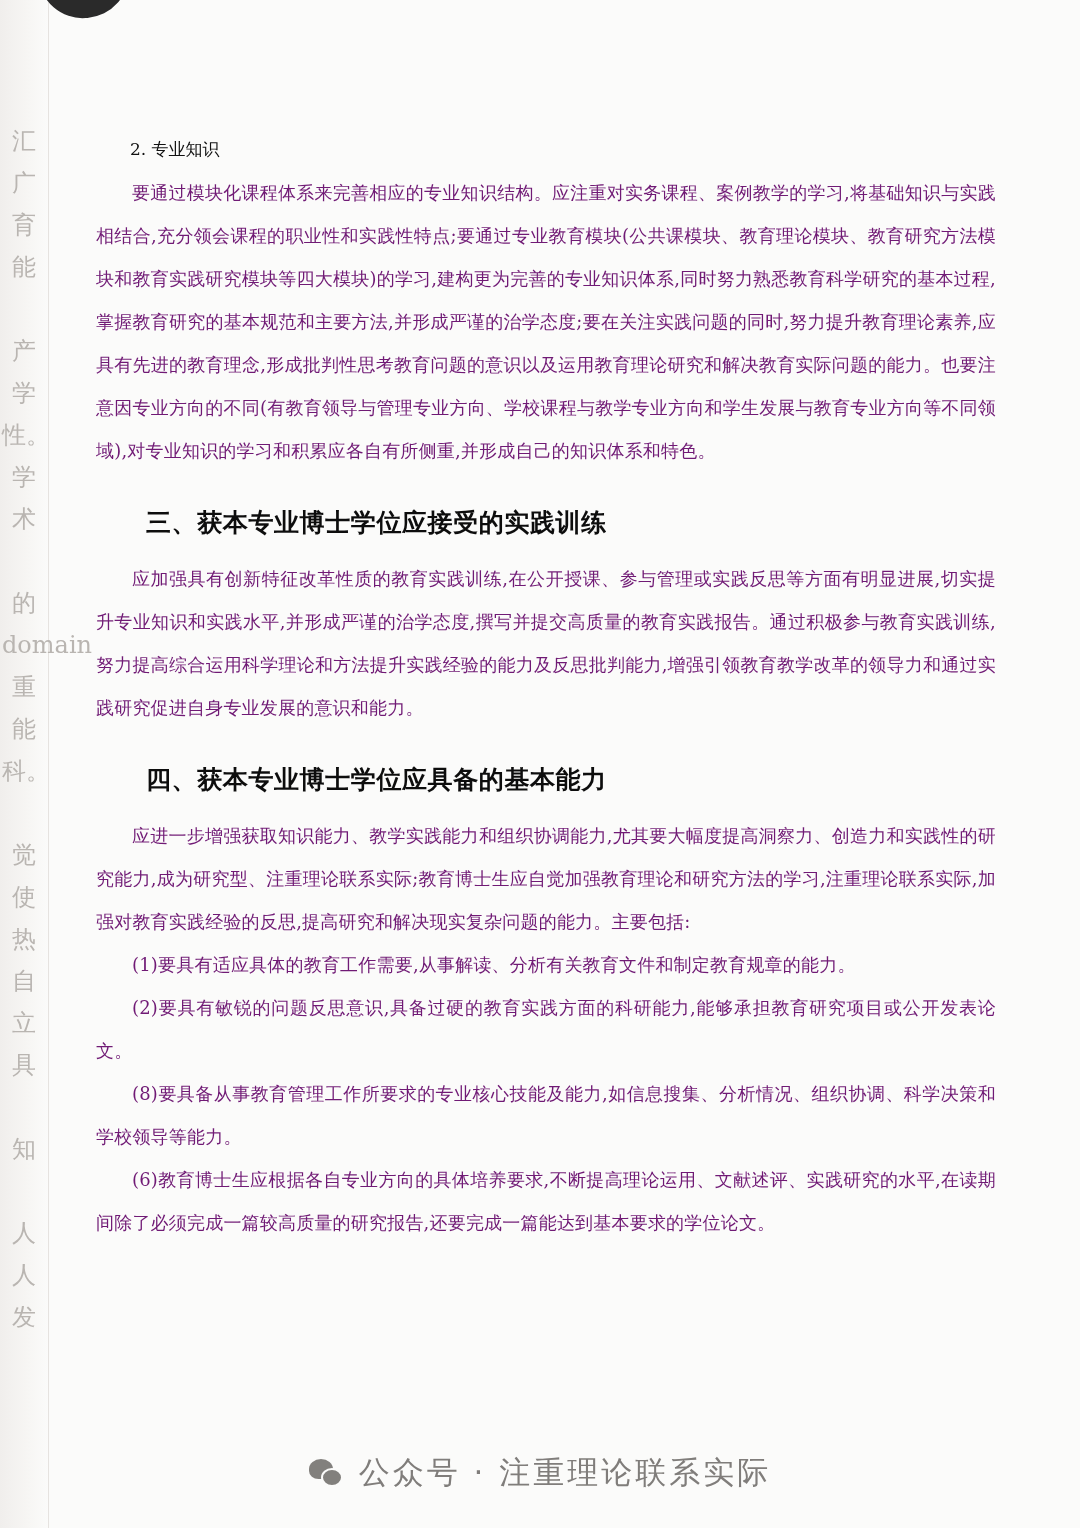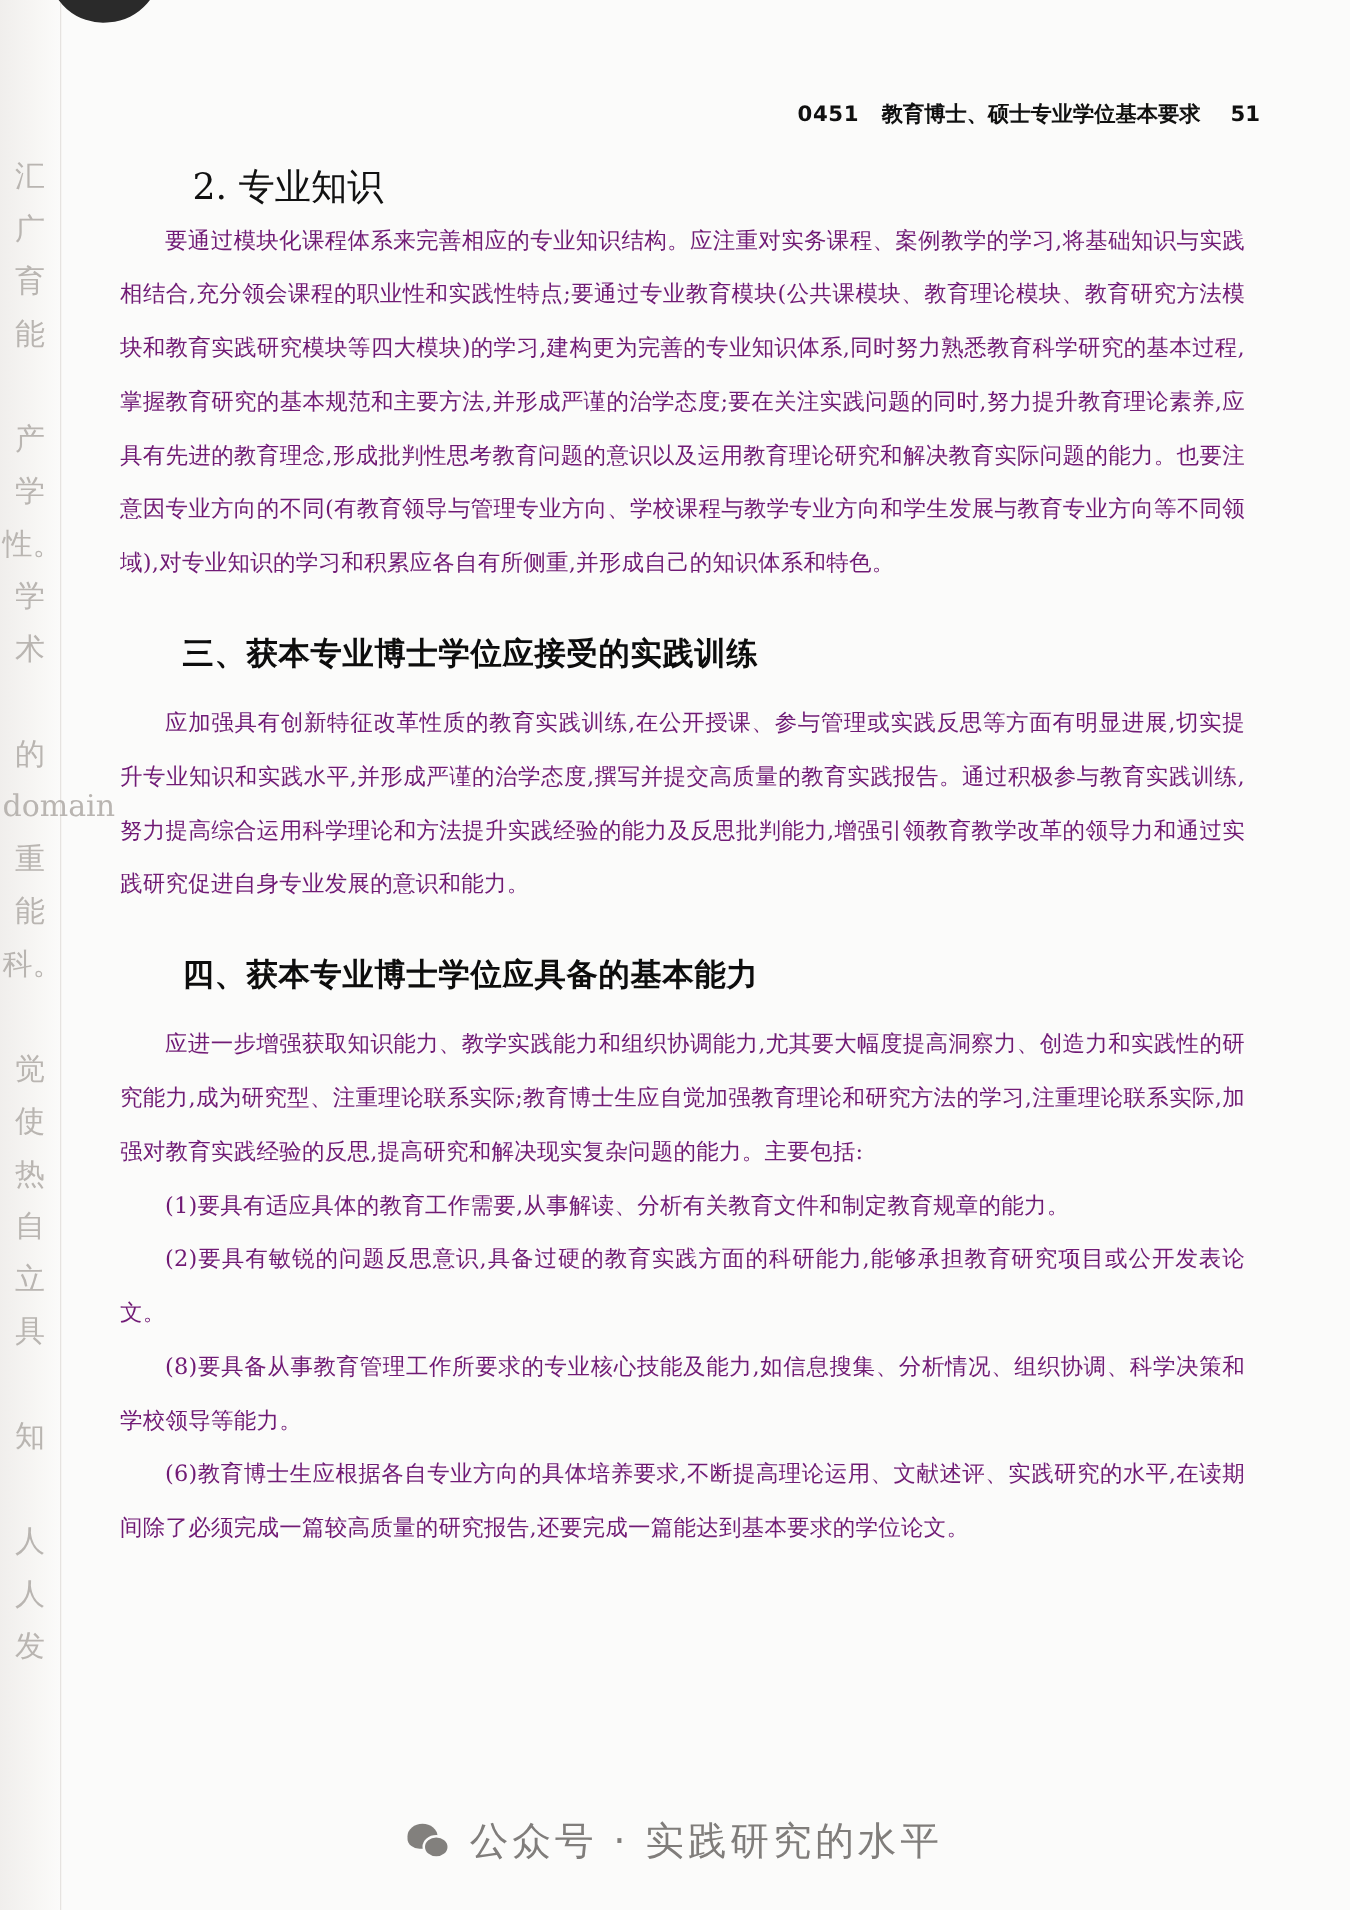--- a/index.html
+++ b/index.html
@@ -100,21 +100,21 @@
     line-height: 43px;
     color: #701a75;
     text-align: justify;
     text-justify: inter-ideograph;
     text-indent: 2em;
     letter-spacing: 0.2px;
   }
   p.subhead {
     margin: 0;
     text-indent: 2em;
-    font-size: 29px;
+    font-size: 17px;
     line-height: 43px;
     color: #111;
   }
 
   h2.section {
     margin: 34px 0 4px 0;
     font-family: "DejaVu Sans", "Liberation Sans", sans-serif;
     font-size: 25px;
     font-weight: bold;
     color: #0d0d0d;
@@ -195,25 +195,20 @@
 自
 立
 具
 
 知
 
 人
 人
 发</div>
 
-  <div class="header">
-    <span class="folio-num">0451</span>
-    <span class="header-title">教育博士、硕士专业学位基本要求</span>
-    <span class="page-number">51</span>
-  </div>
 
   <div class="content">
 
     <p class="subhead">2. 专业知识</p>
 
     <p class="para">要通过模块化课程体系来完善相应的专业知识结构。应注重对实务课程、案例教学的学习,将基础知识与实践相结合,充分领会课程的职业性和实践性特点;要通过专业教育模块(公共课模块、教育理论模块、教育研究方法模块和教育实践研究模块等四大模块)的学习,建构更为完善的专业知识体系,同时努力熟悉教育科学研究的基本过程,掌握教育研究的基本规范和主要方法,并形成严谨的治学态度;要在关注实践问题的同时,努力提升教育理论素养,应具有先进的教育理念,形成批判性思考教育问题的意识以及运用教育理论研究和解决教育实际问题的能力。也要注意因专业方向的不同(有教育领导与管理专业方向、学校课程与教学专业方向和学生发展与教育专业方向等不同领域),对专业知识的学习和积累应各自有所侧重,并形成自己的知识体系和特色。</p>
 
     <h2 class="section">三、获本专业博士学位应接受的实践训练</h2>
 
     <div class="gap-sm"></div>
@@ -231,16 +226,16 @@
     <p class="para">(8)要具备从事教育管理工作所要求的专业核心技能及能力,如信息搜集、分析情况、组织协调、科学决策和学校领导等能力。</p>
     <p class="para">(6)教育博士生应根据各自专业方向的具体培养要求,不断提高理论运用、文献述评、实践研究的水平,在读期间除了必须完成一篇较高质量的研究报告,还要完成一篇能达到基本要求的学位论文。</p>
 
   </div>
 
   <div class="promo">
     <span class="wechat-icon">
       <span class="b1"></span>
       <span class="b2"></span>
     </span>
-    <span class="promo-text">公众号 · 实践研究的水平</span>
+    <span class="promo-text">公众号 · 注重理论联系实际</span>
   </div>
 
 </div>
 
 </body></html>

